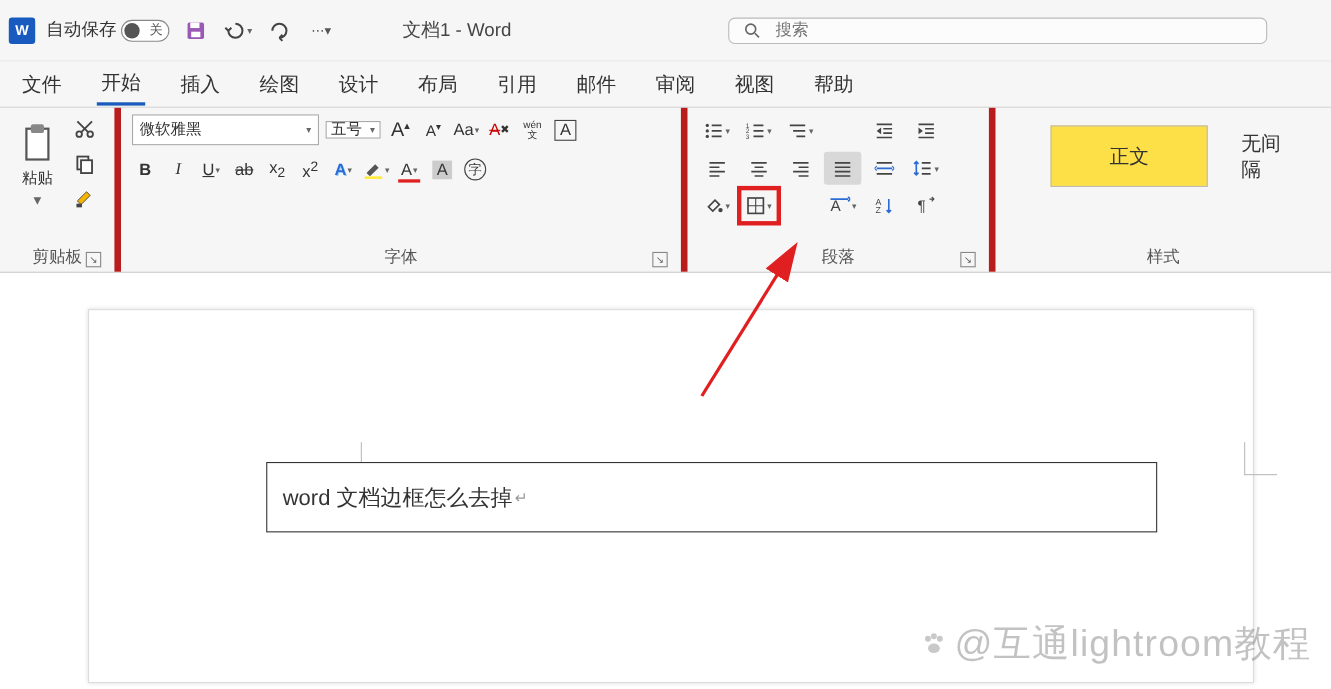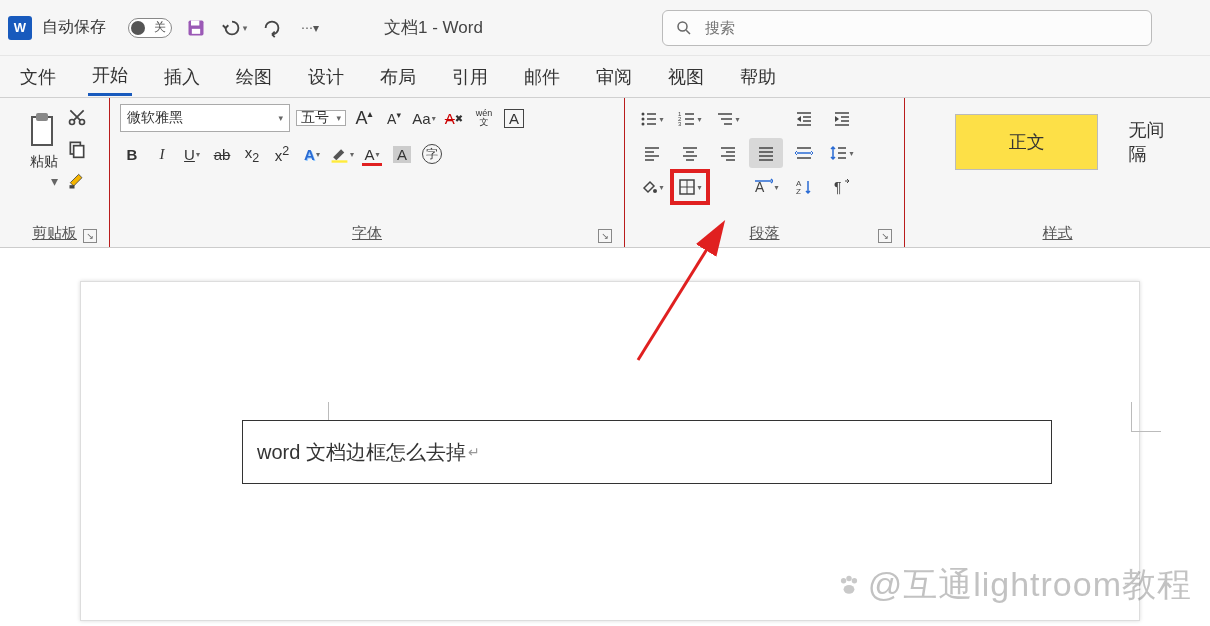--- a/index.html
+++ b/index.html
@@ -1,37 +1,37 @@
 <!DOCTYPE html>
 <html><head>
 <meta charset="utf-8">
 <style>
   * { box-sizing: border-box; font-family: "Microsoft YaHei", "Segoe UI", sans-serif; }
   body { margin:0; width:1210px; height:626px; background:#fff; overflow:hidden; position:relative; font-size:14px; color:#333; }
   .titlebar { height:56px; background:#f6f6f6; display:flex; align-items:center; padding:0 8px; gap:10px; border-bottom:1px solid #e6e6e6; }
   .word-icon { width:24px; height:24px; background:#185abd; border-radius:3px; color:#fff; display:flex; align-items:center; justify-content:center; font-weight:bold; font-size:13px; }
-  .autosave { display:flex; align-items:center; gap:22px; font-size:16px; }
+  .autosave { display:flex; align-items:center; gap:4px; font-size:16px; }
   .toggle { width:44px; height:20px; border:1px solid #888; border-radius:10px; position:relative; background:#fff; display:flex; align-items:center; }
   .toggle-knob { width:14px; height:14px; border-radius:50%; background:#555; position:absolute; left:2px; }
   .toggle-label { font-size:12px; position:absolute; right:5px; color:#555; }
   .qat-btn { width:28px; height:28px; display:flex; align-items:center; justify-content:center; border-radius:3px; }
   .save-icon { width:20px; height:20px; }
   .doc-title { margin-left:50px; font-size:17px; color:#444; }
-  .search-box { margin-left:auto; margin-right:50px; width:490px; height:36px; border:1px solid #bbb; border-radius:6px; display:flex; align-items:center; padding:0 12px; gap:10px; background:#fcfcfc; }
+  .search-box { margin-left:auto; margin-right:50px; width:490px; height:24px; border:1px solid #bbb; border-radius:6px; display:flex; align-items:center; padding:0 12px; gap:10px; background:#fcfcfc; }
   .search-box input { border:none; outline:none; flex:1; font-size:15px; background:transparent; }
   .search-icon { width:18px; height:18px; }
   .tabs { height:42px; background:#f6f6f6; display:flex; align-items:center; gap:28px; padding:0 16px; font-size:18px; border-bottom:1px solid #d0d0d0; }
   .tab { padding:6px 4px; cursor:pointer; }
   .tab.active { font-weight:normal; border-bottom:3px solid #185abd; }
   .ribbon { height:150px; background:#f6f6f6; display:flex; border-bottom:1px solid #ccc; position:relative; }
-  .group { border-right:1px solid #b91c1c; padding:6px 10px 2px 10px; display:flex; flex-direction:column; justify-content:space-between; position:relative; }
+  .group { border-right:6px solid #b91c1c; padding:6px 10px 2px 10px; display:flex; flex-direction:column; justify-content:space-between; position:relative; }
   .group-content { display:flex; align-items:flex-start; gap:6px; flex:1; }
-  .group-label { text-align:center; font-size:15px; color:#555; height:24px; display:flex; align-items:center; justify-content:center; position:relative;text-decoration:underline; }
+  .group-label { text-align:center; font-size:15px; color:#555; height:24px; display:flex; align-items:center; justify-content:center; position:relative; }
   .launcher { position:absolute; right:2px; bottom:2px; width:14px; height:14px; border:1px solid #888; font-size:9px; display:flex; align-items:center; justify-content:center; color:#666; }
-  .big-btn { display:flex; flex-direction:column; align-items:flex-end; justify-content:center; width:48px; height:92px; gap:2px; }
+  .big-btn { display:flex; flex-direction:column; align-items:center; justify-content:center; width:48px; height:92px; gap:2px; }
   .big-btn span { font-size:14px; }
   .mini-col { display:flex; flex-direction:column; gap:6px; align-items:center; }
   .mini { width:26px; height:26px; display:flex; align-items:center; justify-content:center; }
   .font-row { display:flex; align-items:center; gap:6px; margin-bottom:10px; }
   .font-name { width:170px; height:28px; border:1px solid #aaa; background:#fff; font-size:14px; display:flex; align-items:center; padding:0 6px; justify-content:space-between; }
   .font-size { width:50px; height:16px; border:1px solid #aaa; background:#fff; font-size:14px; display:flex; align-items:center; padding:0 4px; justify-content:space-between; }
   .ico { width:24px; height:24px; display:flex; align-items:center; justify-content:center; font-size:15px; position:relative; }
   .drop::after { content:"▾"; font-size:8px; color:#666; margin-left:1px; }
   .para-grid { display:grid; grid-template-columns:repeat(7,34px); grid-template-rows:repeat(3,30px); gap:4px 4px; }
   .pico { display:flex; align-items:center; justify-content:center; position:relative; }

